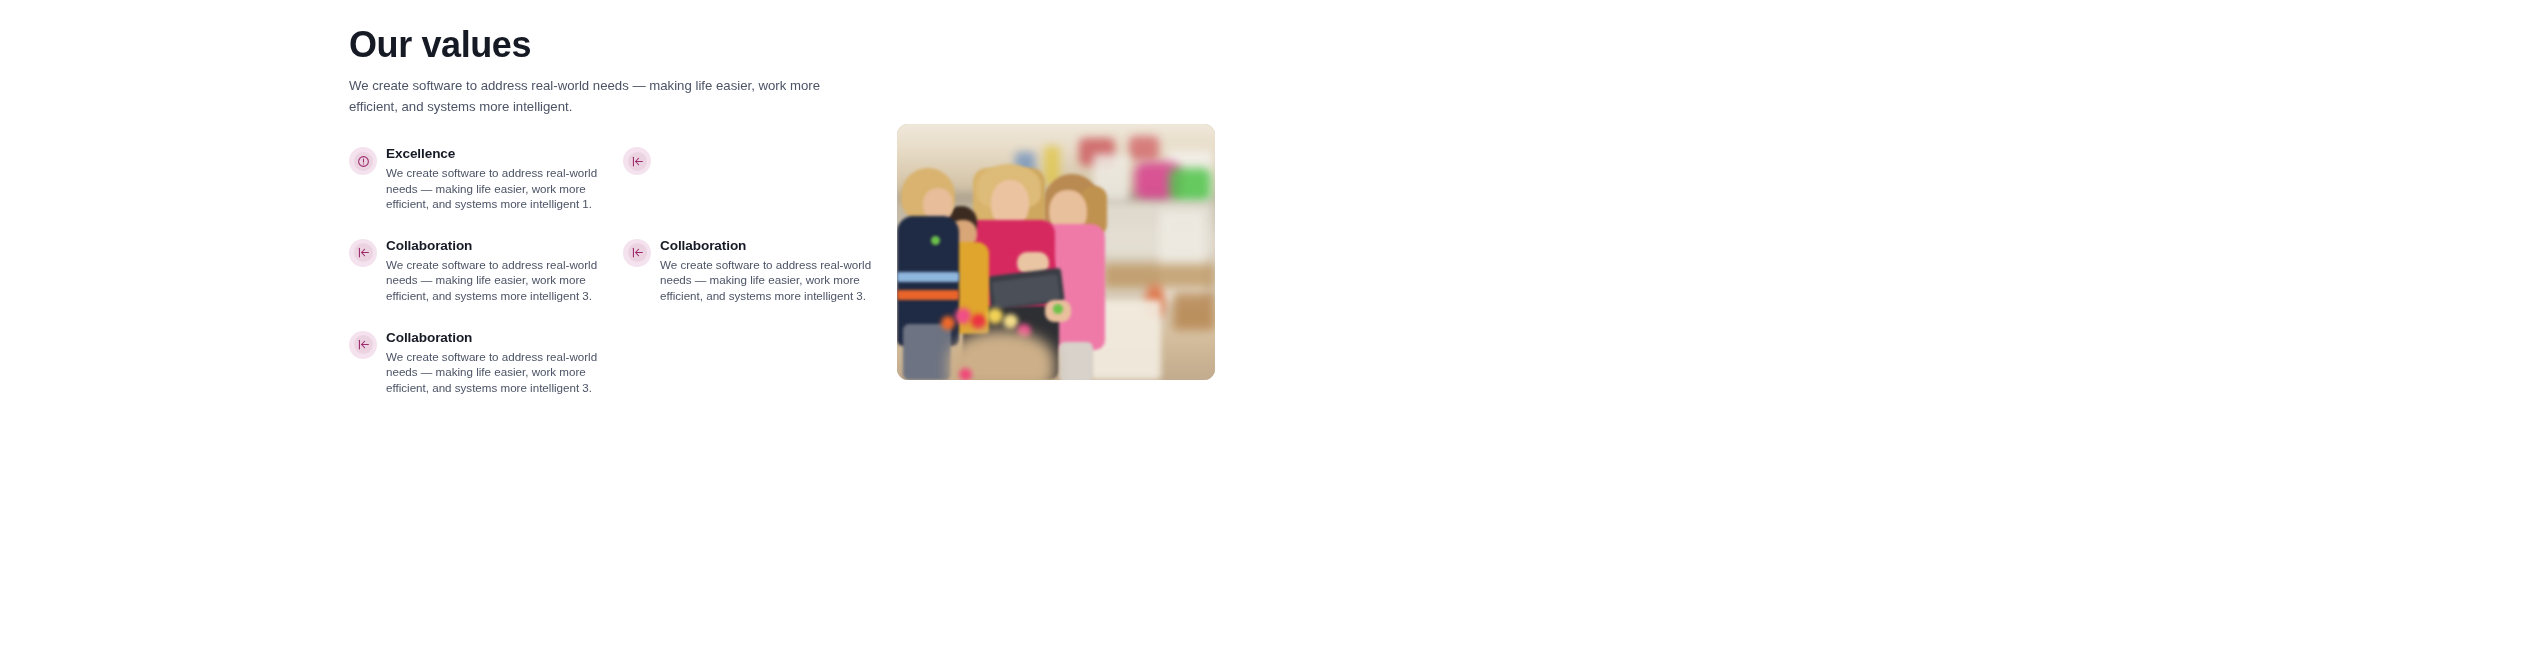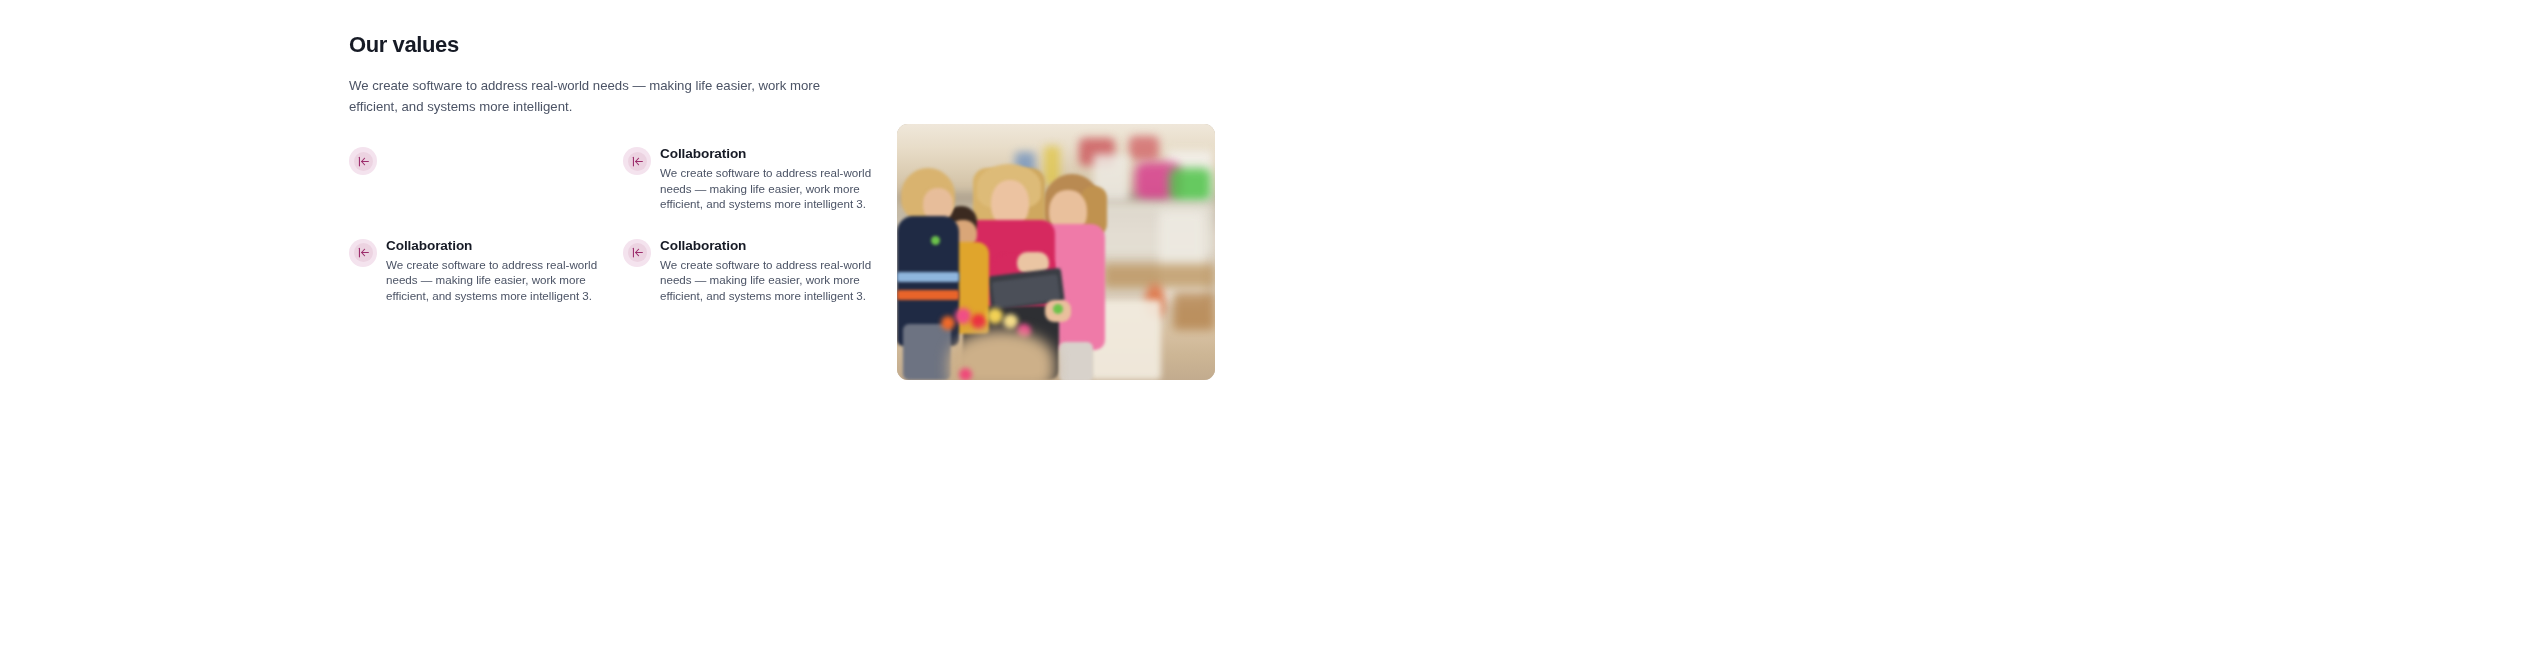--- a/index.html
+++ b/index.html
@@ -21,21 +21,21 @@
 
   .section {
     position: absolute;
     left: 349px;
     top: 28px;
     width: 1880px;
   }
 
   
   .page-title {
-    font-size: 22px;
+    font-size: 36px;
     line-height: 34px;
     font-weight: 700;
     letter-spacing: -0.4px;
     color: #161a25;
   }
 
   .page-subtitle {
     margin-top: 13px;
     width: 500px;
     font-size: 13.2px;
@@ -220,20 +220,33 @@
 <div class="page">
 
   <div class="section">
 
     <h1 class="page-title">Our values</h1>
 
     <p class="page-subtitle">We create software to address real-world needs — making life easier, work more efficient, and systems more intelligent.</p>
 
     <div class="values-grid">
 
+      <div class="value-card">
+        <span class="value-icon-badge">
+          <svg width="13" height="13" viewBox="0 0 24 24" fill="none" stroke="#9c2c6b" stroke-width="2" stroke-linecap="round">
+            <circle cx="12" cy="12" r="9"></circle>
+            <line x1="12" y1="7.5" x2="12" y2="13"></line>
+            <line x1="12" y1="16.3" x2="12" y2="16.4"></line>
+          </svg>
+        </span>
+        <div class="value-body">
+          <div class="value-title">Excellence</div>
+          <div class="value-text">We create software to address real-world needs — making life easier, work more efficient, and systems more intelligent 1.</div>
+        </div>
+      </div>
 
       <div class="value-card">
         <span class="value-icon-badge">
           <svg width="13" height="13" viewBox="0 0 24 24" fill="none" stroke="#9c2c6b" stroke-width="2" stroke-linecap="round" stroke-linejoin="round">
             <line x1="4.5" y1="4" x2="4.5" y2="20"></line>
             <line x1="21" y1="12" x2="8.5" y2="12"></line>
             <polyline points="14,6 8.5,12 14,18"></polyline>
           </svg>
         </span>
       </div>

